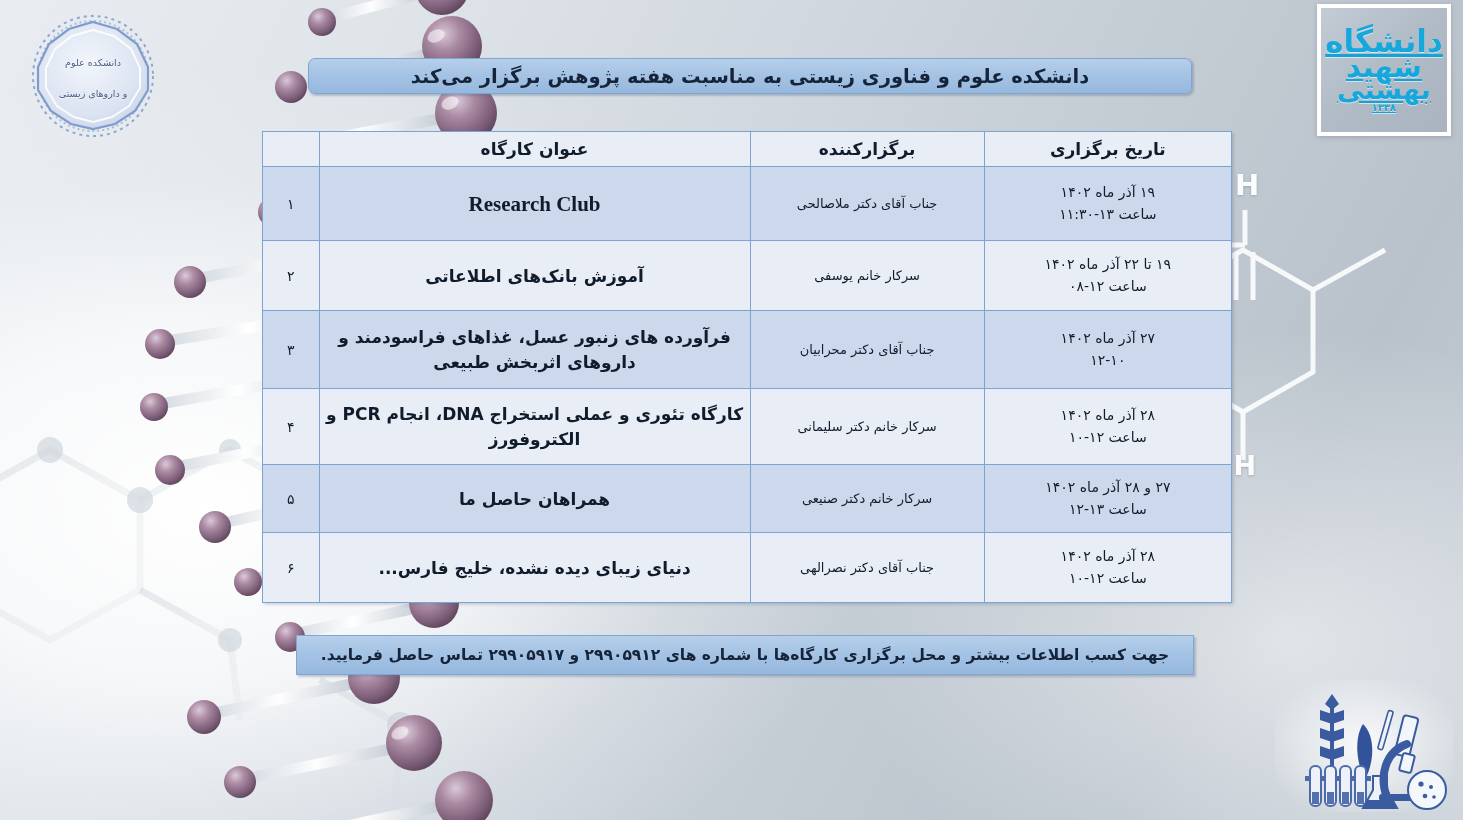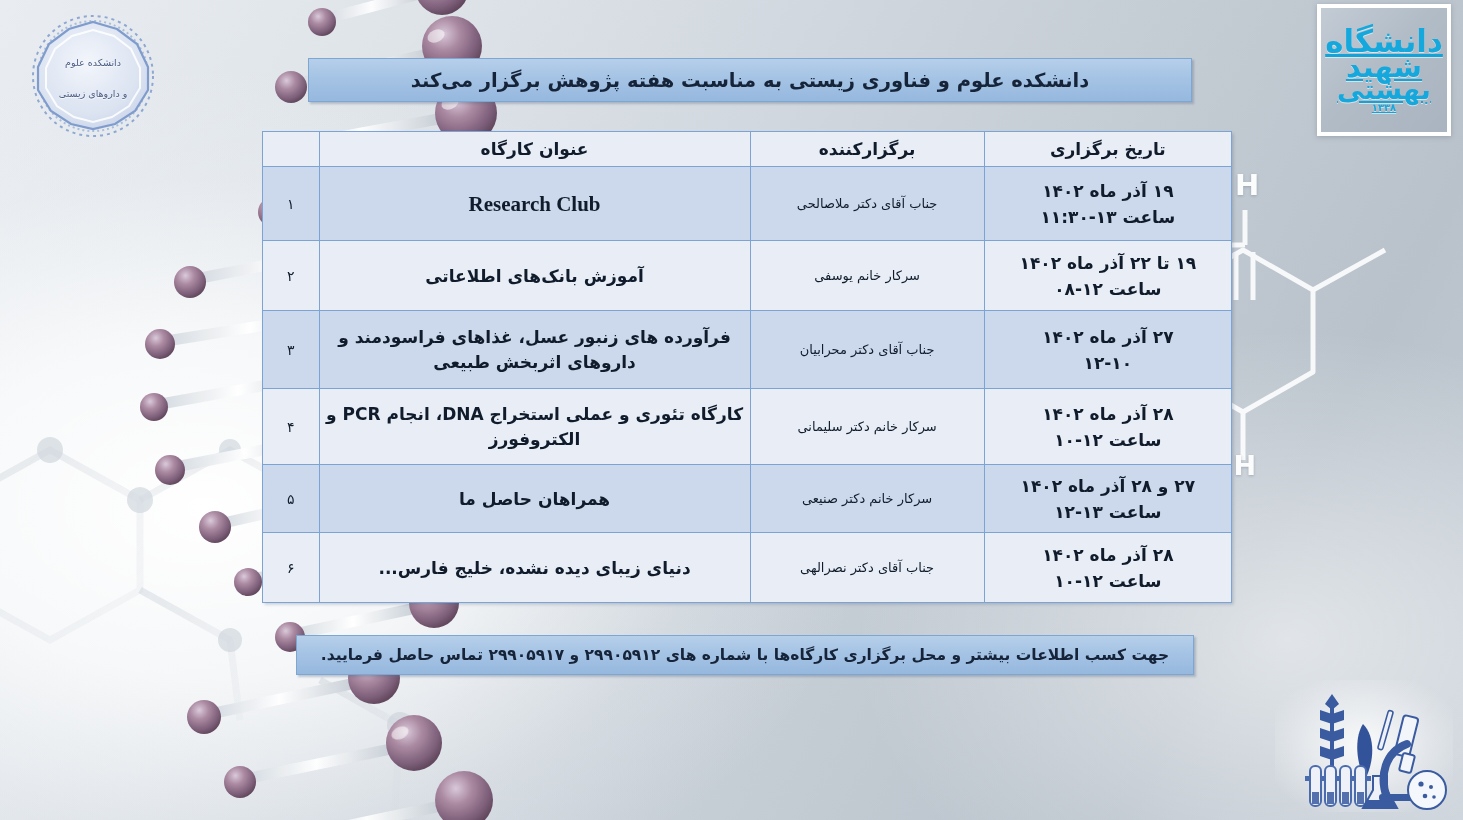--- a/index.html
+++ b/index.html
@@ -83,22 +83,22 @@
   
   .banner {
     position: absolute;
     background: linear-gradient(180deg, #b6cfea 0%, #a6c4e5 42%, #96b8de 100%);
     border: 1px solid #7ea6d2;
     box-shadow: 1.5px 1.5px 2px rgba(90,110,135,0.35);
     display: flex; align-items: center; justify-content: center;
     color: #16243a;
   }
   #title-banner {
-    left: 308px; top: 58px; width: 884px; height: 44px;
-    font-size: 19.5px; font-weight: bold;
+    left: 308px; top: 58px; width: 884px; height: 36px;
+    font-size: 19.5px; font-weight: bold; border-radius: 7px;
   }
   #contact-banner {
     left: 296px; top: 635px; width: 898px; height: 40px;
     font-size: 15.5px; font-weight: bold;
   }
 
   
   #schedule-table {
     position: absolute;
     left: 262px; top: 131px;
@@ -116,21 +116,21 @@
   #schedule-table thead th {
     background: #e9eef6;
     height: 29px;
     font-size: 17px;
     font-weight: bold;
     text-align: center;
   }
   #schedule-table tbody tr.odd td { background: #ccd9ec; }
   #schedule-table tbody tr.even td { background: #e9eef6; }
 
-  .col-date  { width: 245px; font-size: 17px; line-height: 1.55; font-weight: bold; }
+  .col-date  { width: 245px; font-size: 14px; line-height: 1.55; }
   .col-host  { width: 232px; font-size: 13px; }
   .col-title { width: 427px; font-size: 17px; font-weight: bold; line-height: 1.45; }
   .col-idx   { width: 56px; font-size: 14px; }
 
   .r1 td { height: 74px; }
   .r2 td { height: 70px; }
   .r3 td { height: 78px; }
   .r4 td { height: 76px; }
   .r5 td { height: 68px; }
   .r6 td { height: 70px; }

